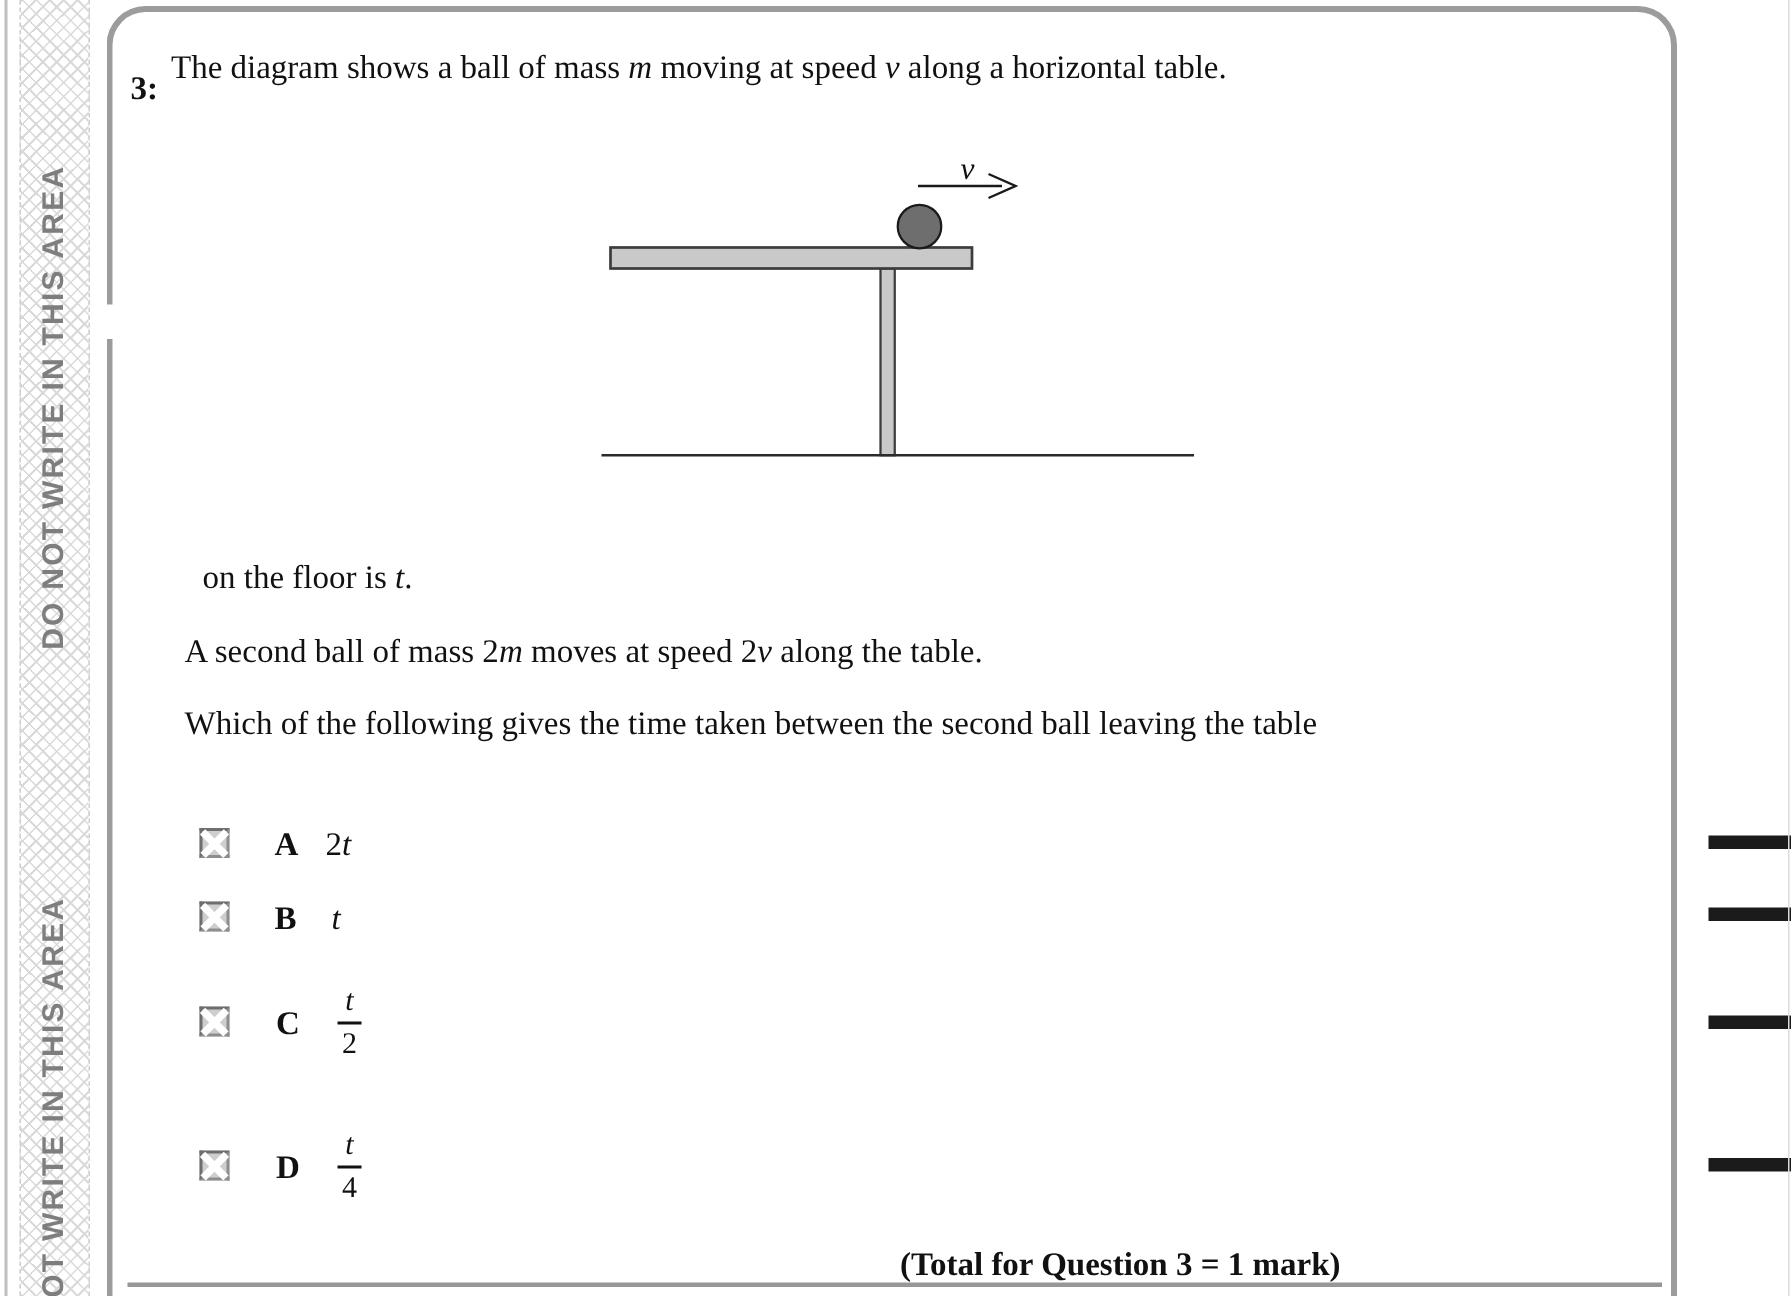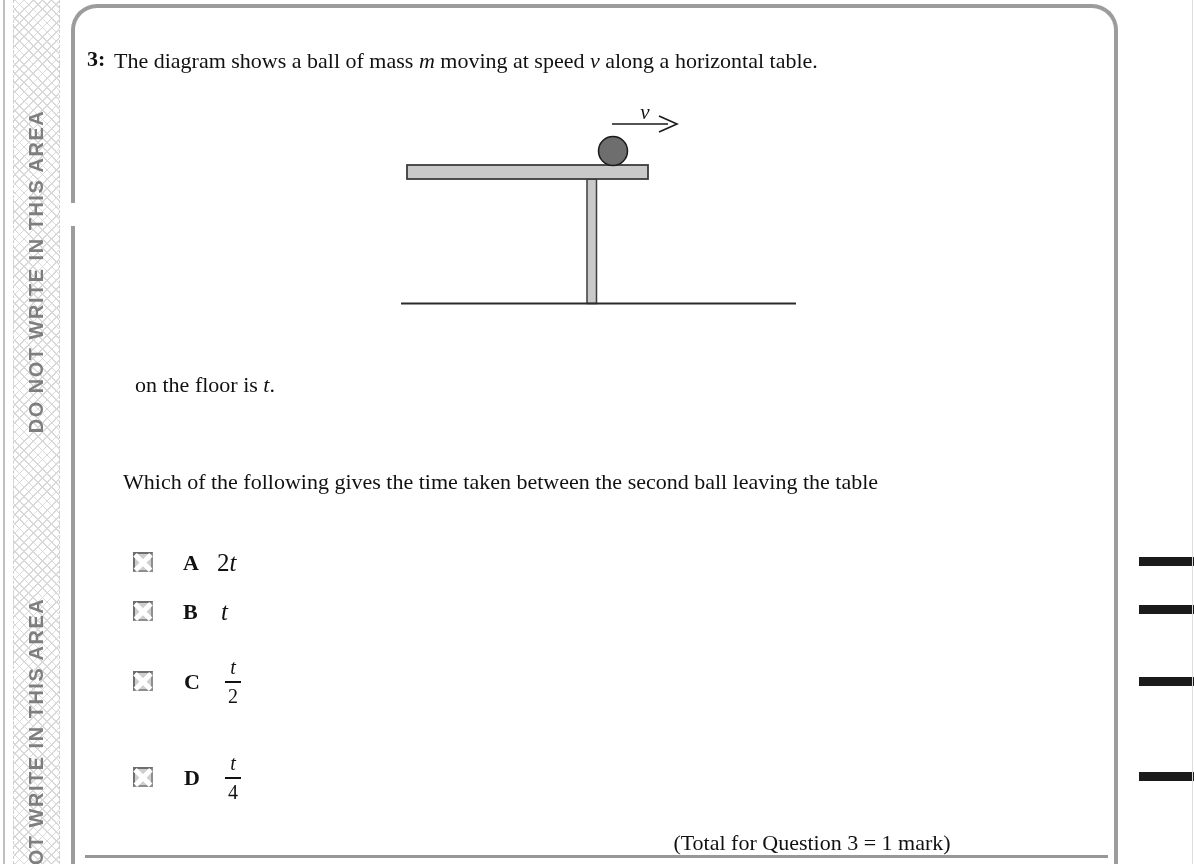--- a/index.html
+++ b/index.html
@@ -53,21 +53,21 @@
 
   
   .dash { position:absolute; left:1139px; width:55px; height:9px; background:#1b1b1b; }
   .dash.d1 { top:557px; } .dash.d2 { top:605px; } .dash.d3 { top:677px; } .dash.d4 { top:772px; }
   .right-edge-line { position:absolute; left:1192px; top:0; width:1px; height:864px; background:#dcdcdc; }
 
   
   .serif-line { position:absolute; font-size:22px; line-height:26px; white-space:nowrap; }
   .it { font-style:italic; }
   .q-number { left:87px;  top:46px; font-weight:700; }
-  .q-prompt { left:114px; top:48px; }
+  .q-prompt { left:114px; top:32px; }
   .p1-l1 { left:123px; top:344px; }
   .p1-l2 { left:135px; top:372px; }
   .p2    { left:123px; top:421px; }
   .p3-l1 { left:123px; top:469px; }
   .p3-l2 { left:123px; top:497px; }
 
   
   .diagram { position:absolute; left:395px; top:96px; width:410px; height:212px; }
   .svg-v { font-family:"Liberation Serif", serif; font-style:italic; font-size:21px; fill:#111; }
 
@@ -82,31 +82,31 @@
   }
   .checkbox::before { transform:rotate(45deg); }
   .checkbox::after  { transform:rotate(-45deg); }
   .cb-a { left:133px; top:552px; } .cb-b { left:133px; top:601px; }
   .cb-c { left:133px; top:671px; } .cb-d { left:133px; top:767px; }
 
   .opt-letter { position:absolute; font-weight:700; font-size:22px; line-height:24px; }
   .ol-a { left:183px; top:551px; } .ol-b { left:183px; top:600px; }
   .ol-c { left:184px; top:670px; } .ol-d { left:184px; top:766px; }
 
-  .opt-value { position:absolute; font-size:25px; line-height:24px; }
+  .opt-value { position:absolute; font-size:22px; line-height:24px; }
   .ov-a { left:217px; top:551px; } .ov-b { left:221px; top:600px; }
 
   .fraction { position:absolute; display:flex; flex-direction:column; align-items:center; width:20px; }
   .fr-c { left:223px; top:655px; } .fr-d { left:223px; top:751px; }
   .fraction .num { font-size:20px; line-height:25px; font-style:italic; }
   .fraction .den { font-size:20px; line-height:25px; }
   .fraction .bar { width:16px; height:2px; background:#111; margin:1px 0; }
 
   
-  .total-line { position:absolute; left:600px; top:830px; width:424px; text-align:center; font-weight:400; font-size:22px; }
+  .total-line { position:absolute; left:600px; top:830px; width:424px; text-align:left; font-weight:700; font-size:22px; }
   .bottom-rule { position:absolute; left:85px; top:855px; width:1023px; height:3px; background:#979797; }
 </style>
 </head>
 <body>
 
 <div class="page">
 
   <div class="edge-line"></div>
   <div class="band"></div>
   <div class="watermark top">
@@ -126,20 +126,21 @@
     <text class="svg-v" x="645" y="119" text-anchor="middle">v</text>
     <line x1="612" y1="124" x2="668" y2="124" stroke="#1a1a1a" stroke-width="1.6"></line>
     <polyline points="659,116 677,124 659,132" fill="none" stroke="#1a1a1a" stroke-width="1.6"></polyline>
     <rect x="587" y="179" width="9.5" height="124.5" fill="#c9c9c9" stroke="#3c3c3c" stroke-width="1.5"></rect>
     <rect x="407" y="165" width="241" height="14" fill="#c9c9c9" stroke="#3c3c3c" stroke-width="1.8"></rect>
     <circle cx="613" cy="151" r="14.5" fill="#6e6e6e" stroke="#1a1a1a" stroke-width="1.5"></circle>
     <line x1="401" y1="303.5" x2="796" y2="303.5" stroke="#2b2b2b" stroke-width="1.8"></line>
   </svg>
 
   <div class="serif-line p1-l2"><span>on the floor is </span><span class="it">t</span><span>.</span></div>
+  <div class="serif-line p2"><span>A second ball of mass 2</span><span class="it">m</span><span> moves at speed 2</span><span class="it">v</span><span> along the table.</span></div>
   <div class="serif-line p3-l1"><span>Which of the following gives the time taken between the second ball leaving the table</span></div>
 
   <div class="checkbox cb-a"></div>
   <div class="opt-letter ol-a">A</div>
   <div class="opt-value ov-a"><span>2</span><span class="it">t</span></div>
 
   <div class="checkbox cb-b"></div>
   <div class="opt-letter ol-b">B</div>
   <div class="opt-value ov-b"><span class="it">t</span></div>
 

